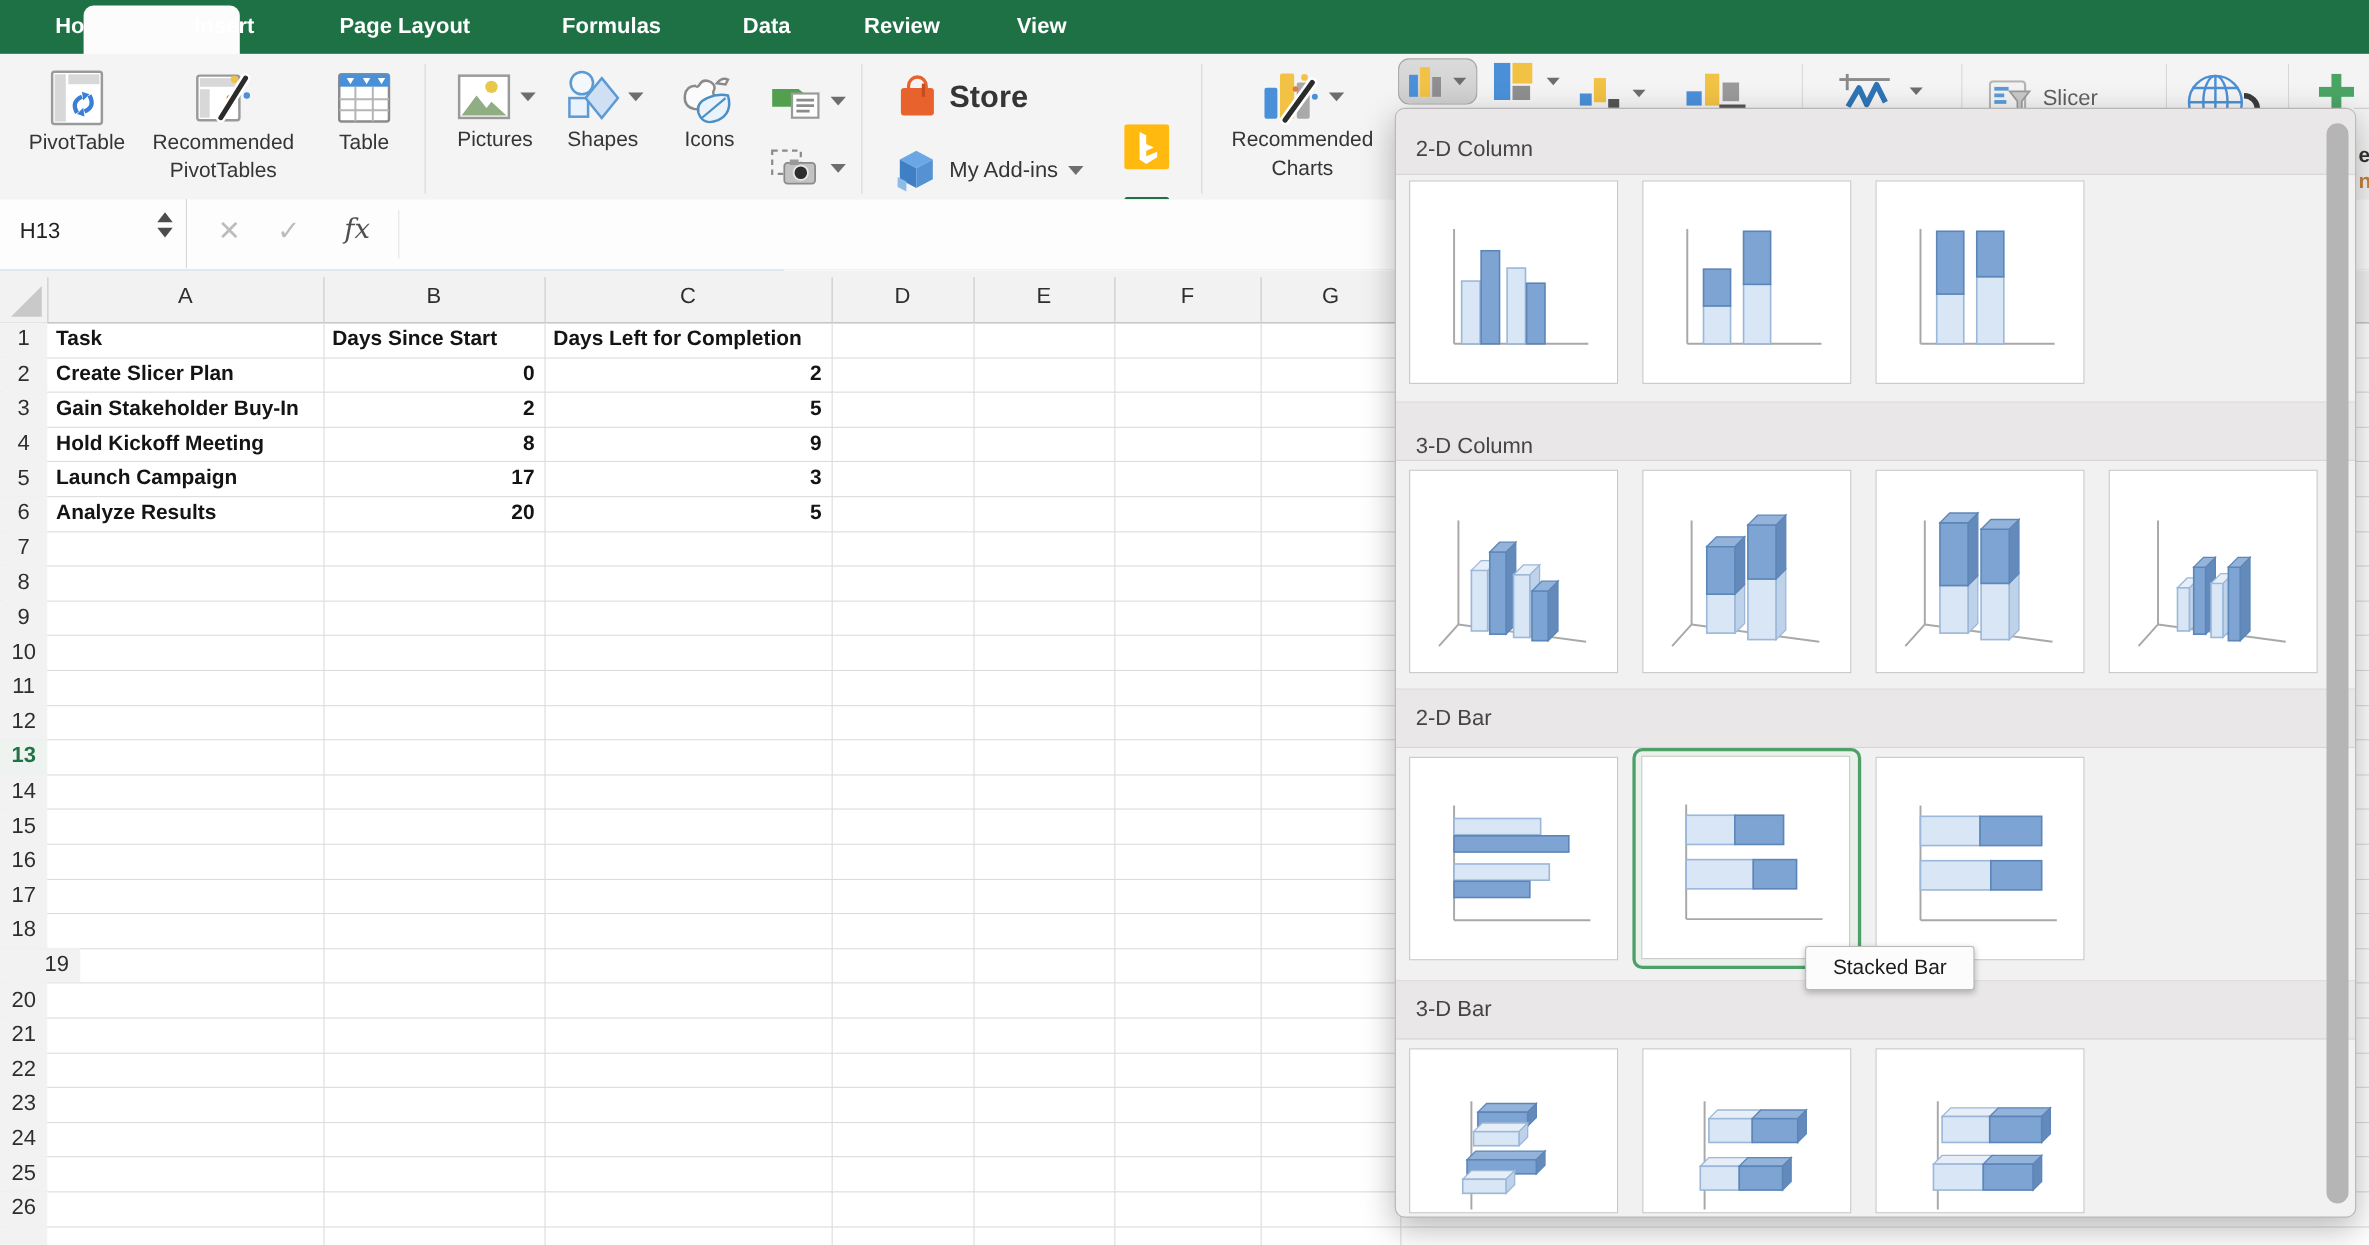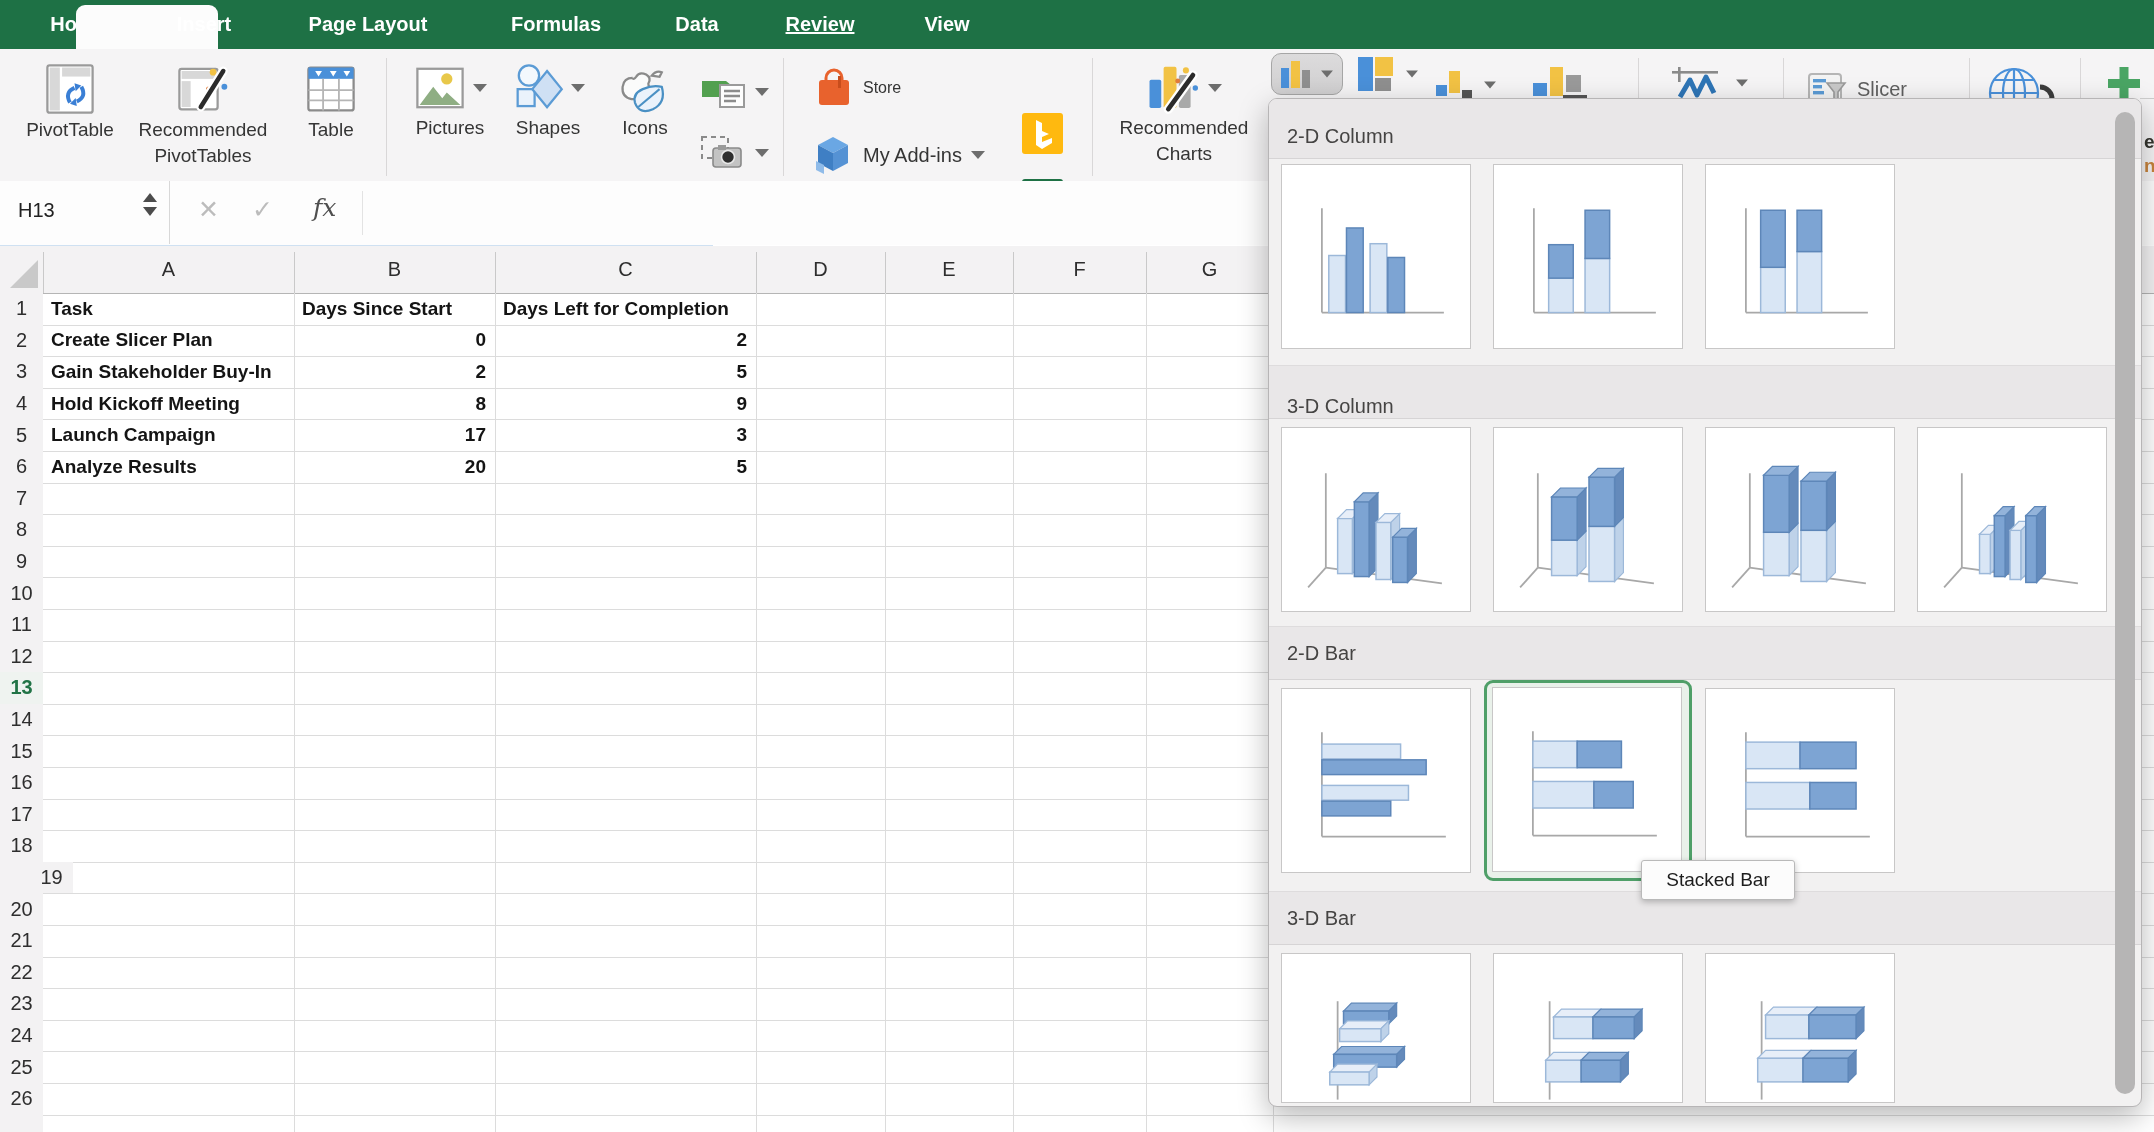--- a/index.html
+++ b/index.html
@@ -61,21 +61,21 @@
 
 <div class="stage">
 
   <div class="abs tabbar" id="tabbar">
       <div class="tab" style="left: 78px;">Home</div>
       <div class="tab active-bg" style="left: 147px; width: 114px;"></div>
       <div class="tab active" style="left: 204px; top: 0px;">Insert</div>
       <div class="tab" style="left: 368px;">Page Layout</div>
       <div class="tab" style="left: 556px;">Formulas</div>
       <div class="tab" style="left: 697px;">Data</div>
-      <div class="tab" style="left: 820px; text-decoration: underline;">Review</div>
+      <div class="tab" style="left: 820px;">Review</div>
       <div class="tab" style="left: 947px;">View</div>
     </div>
 
   <div class="abs ribbon">
 
     <div class="rbtn" style="left:22px;top:12px;width:96px;">
       <svg width="52" height="56" viewBox="0 0 46 48">
         <rect x="3" y="3" width="40" height="42" rx="2" fill="#fff" stroke="#9a9a9a" stroke-width="2"></rect>
         <rect x="5" y="5" width="9" height="38" fill="#d8d8d8"></rect>
         <rect x="16" y="5" width="25" height="8" fill="#d8d8d8"></rect>
@@ -166,21 +166,21 @@
     </div>
 
     <div class="sep" style="left:783px;top:9px;height:118px;"></div>
 
     <div class="minirow" style="left:814px;top:18px;">
       <svg width="40" height="42" viewBox="0 0 40 42">
         <path d="M12 14 v-3 a8 8 0 0 1 16 0 v3" fill="none" stroke="#e8622d" stroke-width="3"></path>
         <rect x="5" y="13" width="30" height="25" rx="3" fill="#e8622d"></rect>
         <rect x="24" y="9" width="3" height="12" fill="#c84d1c"></rect>
       </svg>
-      <span class="rlabel" style="font-size:16px;">Store</span>
+      <span class="rlabel" style="font-size:28px;font-weight:bold;">Store</span>
     </div>
 
     <div class="abs" style="left:1022px;top:64px;">
       <svg width="41" height="41" viewBox="0 0 41 41">
         <rect x="0" y="0" width="41" height="41" rx="3" fill="#ffb90f"></rect>
         <path d="M14 7 L14 32 L20 36 L30 30 L30 25 L20 29 L20 10 Z M20 18 L27 21 L20 24 Z" fill="#fff"></path>
       </svg>
     </div>
 
     <div class="minirow" style="left:812px;top:84px;">

